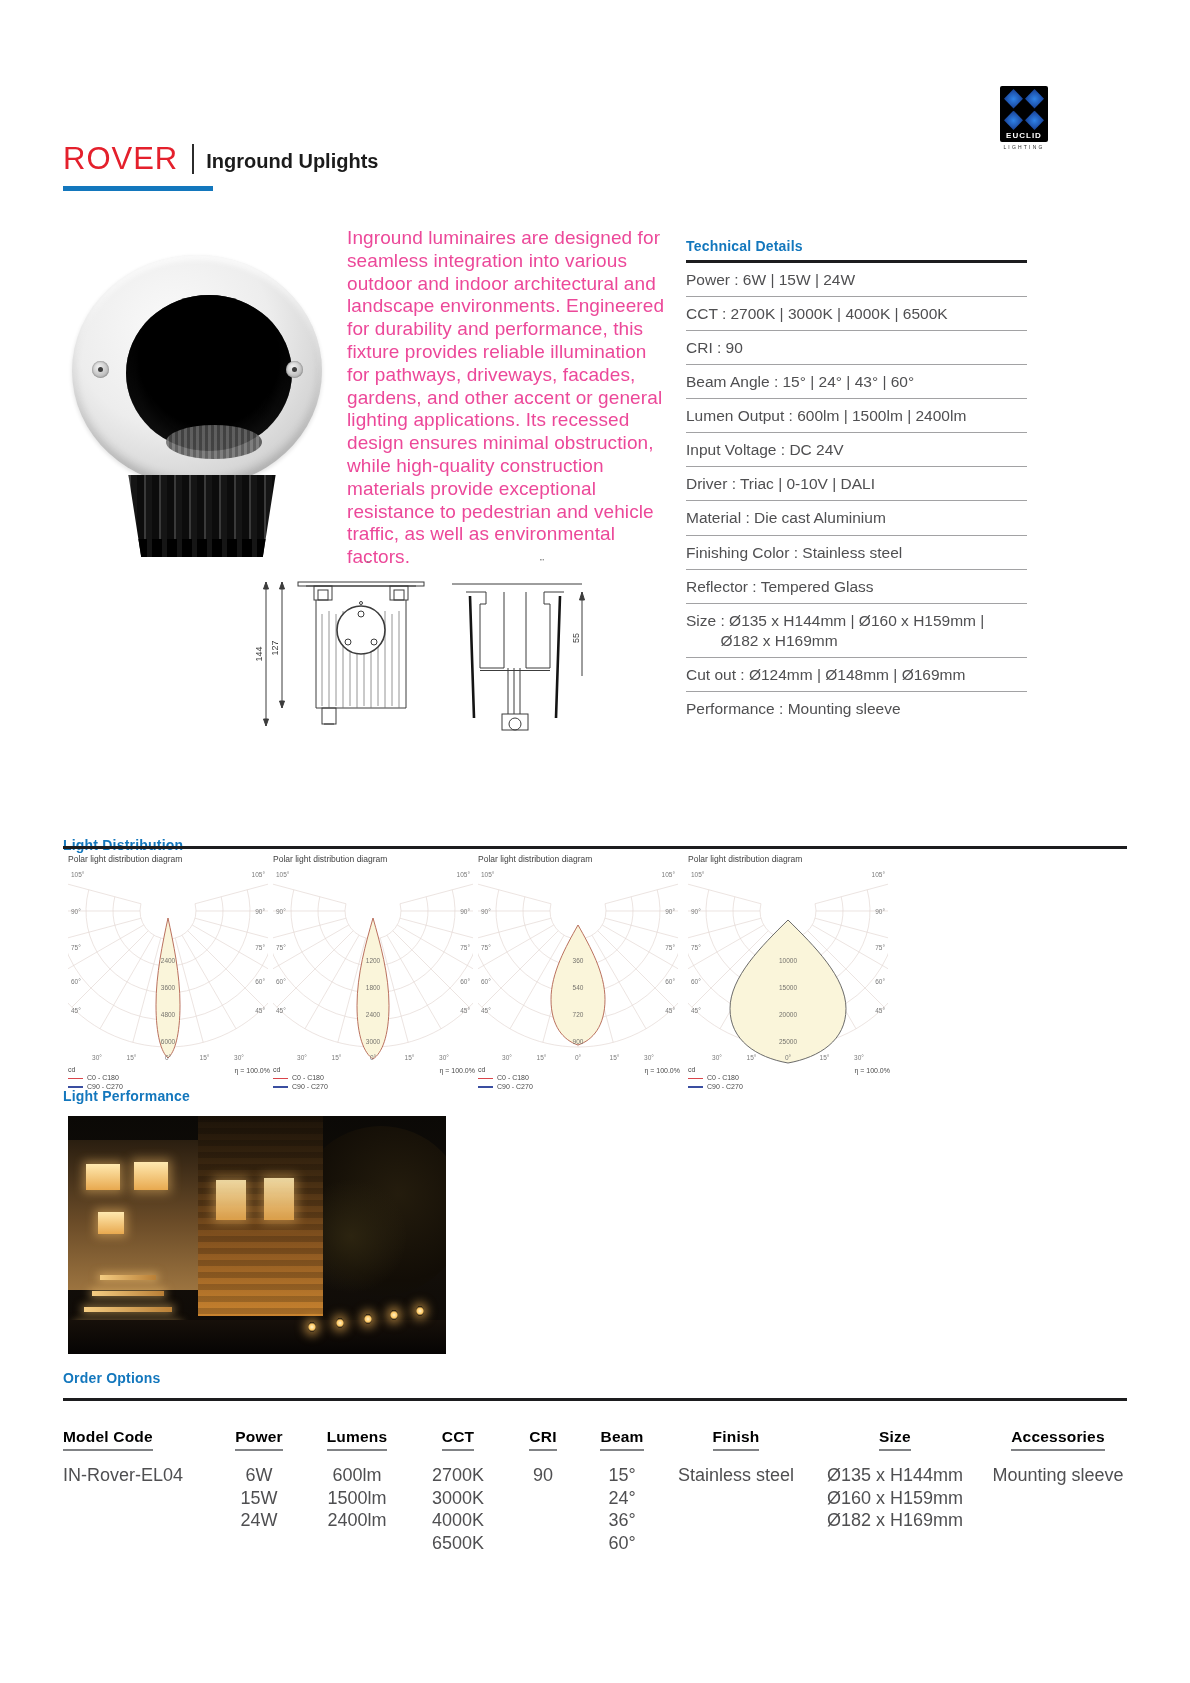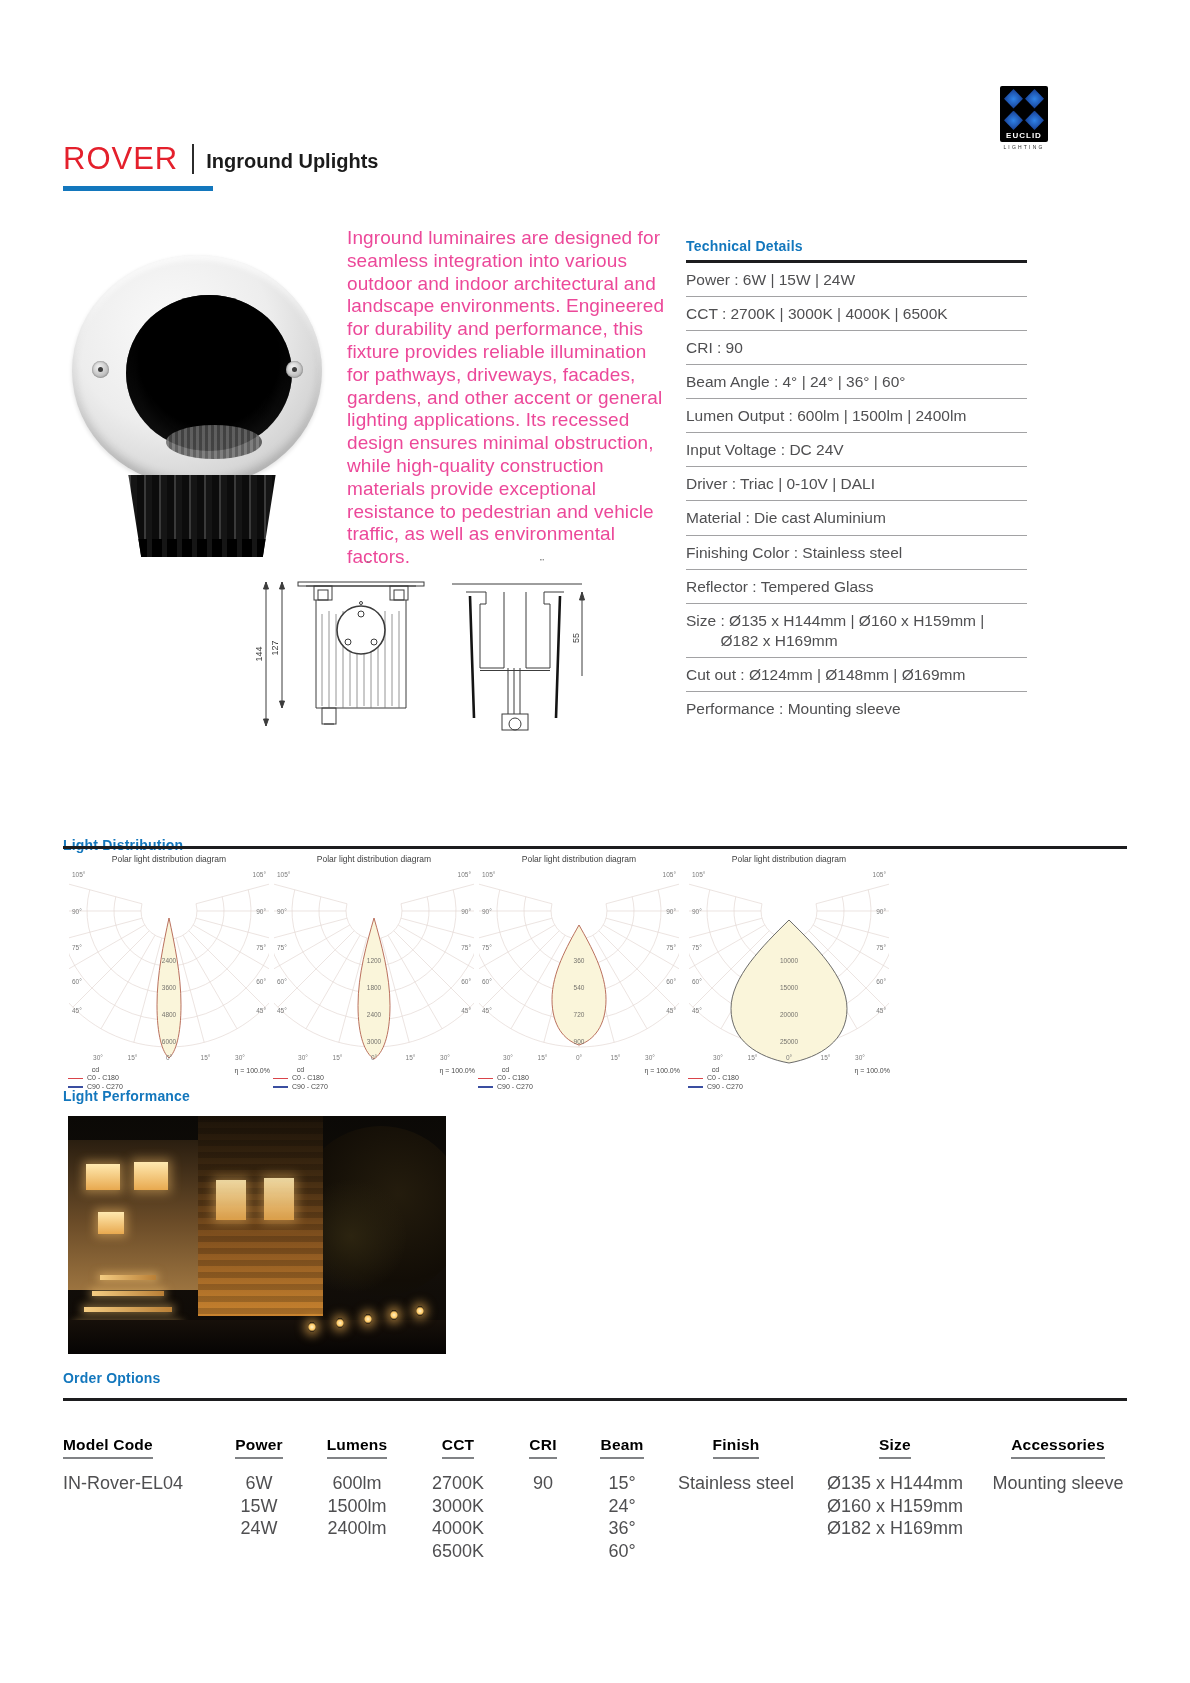--- a/index.html
+++ b/index.html
@@ -44,21 +44,21 @@
   .tech{position:absolute;left:686px;top:238px;width:341px;}
   .sec-title{font-size:14px;font-weight:bold;color:#1377bd;letter-spacing:.2px;}
   .tech .rule{height:2.5px;background:#1d1d1f;margin-top:6px;}
   .tech-row{font-size:15.5px;color:#4f4f51;padding:7px 0 6px;border-bottom:1px solid #a2a2a4;white-space:pre-line;line-height:1.3;}
   .tech-row:last-child{border-bottom:none;}
   
   .draw{position:absolute;left:252px;top:556px;}
   
   .ld-title{position:absolute;left:63px;top:818px;margin-top:19px;}
   .ld-rule{position:absolute;left:63px;top:846px;width:1064px;height:2.5px;background:#1d1d1f;}
-  .pd{position:absolute;top:854px;width:202px;text-align:center;}
+  .pd{position:absolute;top:854px;width:202px;}
   .pd-title{font-size:8.5px;color:#3f3f3f;margin-bottom:2px;}
   .pd-legend{display:flex;justify-content:space-between;font-size:7px;color:#4a4a4a;margin-top:-2px;}
   .pd-cd{font-size:7px;margin-bottom:1px;}
   .pd-li{display:flex;align-items:center;gap:4px;line-height:1.25;}
   .pd-line{display:inline-block;width:15px;height:1.6px;}
   .pd-eta{padding-top:1px;}
   
   .lp-title{position:absolute;left:63px;top:1088px;}
   .photo{position:absolute;left:68px;top:1116px;width:378px;height:238px;overflow:hidden;background:linear-gradient(180deg,#0b0906 0%,#15100a 55%,#0c0906 100%);}
   .ph-bldgL{position:absolute;left:0;top:24px;width:132px;height:150px;background:linear-gradient(180deg,#2a1e10 0%,#6b4c28 55%,#9c7440 100%);}
@@ -74,21 +74,21 @@
   .ph-step{position:absolute;height:5px;background:linear-gradient(90deg,#f4cc82,#b97f36);box-shadow:0 0 8px 2px rgba(255,205,120,.5);}
   .ph-ground{position:absolute;left:0;bottom:0;width:100%;height:34px;background:linear-gradient(180deg,#17100a,#060403);}
   .ph-dot{position:absolute;width:8px;height:10px;border-radius:50%;
     background:radial-gradient(circle,#fff3c8 0%,#ffc966 45%,rgba(255,170,60,0) 75%);box-shadow:0 0 10px 4px rgba(255,190,90,.55);}
   
   .oo-title{position:absolute;left:63px;top:1370px;}
   .oo-rule{position:absolute;left:63px;top:1398px;width:1064px;height:2.5px;background:#1d1d1f;}
   .table{position:absolute;left:63px;top:1428px;width:1080px;display:flex;}
   .col{box-sizing:border-box;text-align:center;}
   .col.left{text-align:left;}
-  .col-h{display:inline-block;font-size:15.5px;font-weight:bold;color:#000;border-bottom:2px solid #808285;padding-bottom:3px;letter-spacing:.2px;margin-top:8px;}
+  .col-h{display:inline-block;font-size:15.5px;font-weight:bold;color:#000;border-bottom:2px solid #808285;padding-bottom:3px;letter-spacing:.2px;}
   .col-v{margin-top:13px;font-size:18px;color:#4f4f51;line-height:1.25;white-space:pre-line;}
 </style>
 </head>
 <body>
 
 <div class="page">
 
   <div class="hdr">
     <span class="brand">ROVER</span>
     <span class="hdr-sep"></span>
@@ -120,21 +120,21 @@
 
   <div class="desc">Inground luminaires are designed for seamless integration into various outdoor and indoor architectural and landscape environments. Engineered for durability and performance, this fixture provides reliable illumination for pathways, driveways, facades, gardens, and other accent or general lighting applications. Its recessed design ensures minimal obstruction, while high-quality construction materials provide exceptional resistance to pedestrian and vehicle traffic, as well as environmental factors.</div>
 
   <div class="tech">
     <div class="sec-title">Technical Details</div>
     <div class="rule"></div>
     <div>
         <div class="tech-row">Power : 6W | 15W | 24W</div>
         <div class="tech-row">CCT : 2700K | 3000K | 4000K | 6500K</div>
         <div class="tech-row">CRI : 90</div>
-        <div class="tech-row">Beam Angle : 4° |  24° |  36° |  60°</div>
+        <div class="tech-row">Beam Angle : 15° |  24° |  43° |  60°</div>
         <div class="tech-row">Lumen Output : 600lm |  1500lm |  2400lm</div>
         <div class="tech-row">Input Voltage : DC 24V</div>
         <div class="tech-row">Driver : Triac | 0-10V | DALI</div>
         <div class="tech-row">Material : Die cast Aluminium</div>
         <div class="tech-row">Finishing Color : Stainless steel</div>
         <div class="tech-row">Reflector : Tempered Glass</div>
         <div class="tech-row">Size : Ø135 x H144mm |  Ø160 x H159mm |
 &nbsp;&nbsp;&nbsp;&nbsp;&nbsp;&nbsp;&nbsp;&nbsp;Ø182 x H169mm</div>
         <div class="tech-row">Cut out :  Ø124mm |  Ø148mm |  Ø169mm</div>
         <div class="tech-row">Performance : Mounting sleeve</div>

